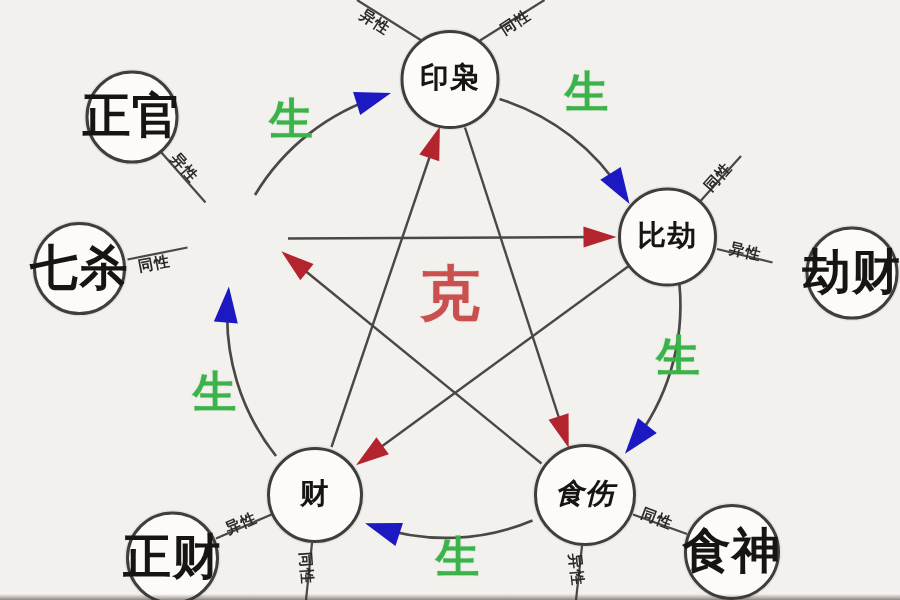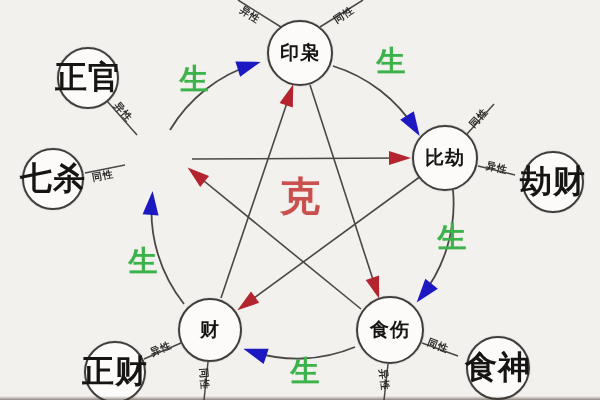--- a/index.html
+++ b/index.html
@@ -82,40 +82,40 @@
       <line x1="388" y1="364" x2="384" y2="400"></line>
     </g>
   </svg>
 
   <div class="node main" style="left:267px;top:20px;width:66px;height:66px;">
     <span class="lbl">印枭</span>
   </div>
   <div class="node main" style="left:412px;top:125px;width:66px;height:66px;">
     <span class="lbl">比劫</span>
   </div>
-  <div class="node main" style="left:356px;top:296px;width:68px;height:68px;">
+  <div class="node main" style="left:356px;top:296px;width:68px;height:68px;font-style:italic;">
     <span class="lbl">食伤</span>
   </div>
   <div class="node main" style="left:178px;top:298px;width:64px;height:64px;">
     <span class="lbl">财</span>
   </div>
 
   <div class="node sat" style="left:57px;top:47px;width:62px;height:62px;">
     <span class="lbl">正官</span>
   </div>
   <div class="node sat" style="left:22px;top:148px;width:62px;height:62px;">
     <span class="lbl">七杀</span>
   </div>
-  <div class="node sat" style="left:522px;top:151px;width:62px;height:62px;">
+  <div class="node sat" style="left:537px;top:151px;width:62px;height:62px;">
     <span class="lbl">劫财</span>
   </div>
   <div class="node sat" style="left:84px;top:341px;width:62px;height:62px;">
     <span class="lbl">正财</span>
   </div>
-  <div class="node sat" style="left:456px;top:336px;width:64px;height:64px;margin-left:10px;">
+  <div class="node sat" style="left:456px;top:336px;width:64px;height:64px;">
     <span class="lbl">食神</span>
   </div>
 
   <div class="ke" style="left:300px;top:196px;">克</div>
 
   <div class="sheng" style="left:194px;top:80px;">生</div>
   <div class="sheng" style="left:391px;top:62px;">生</div>
   <div class="sheng" style="left:452px;top:238px;">生</div>
   <div class="sheng" style="left:305px;top:372px;">生</div>
   <div class="sheng" style="left:143px;top:262px;">生</div>

